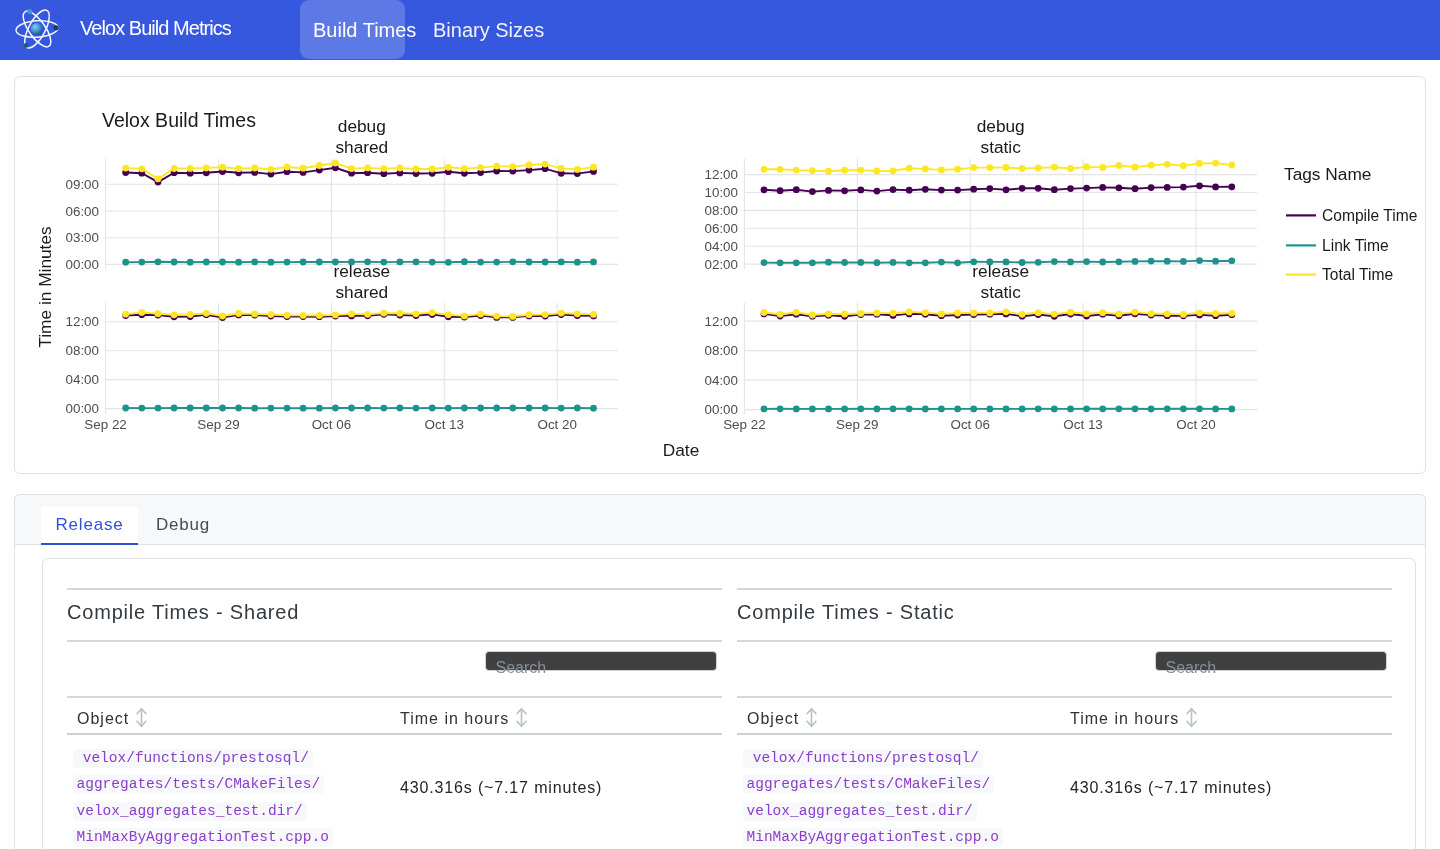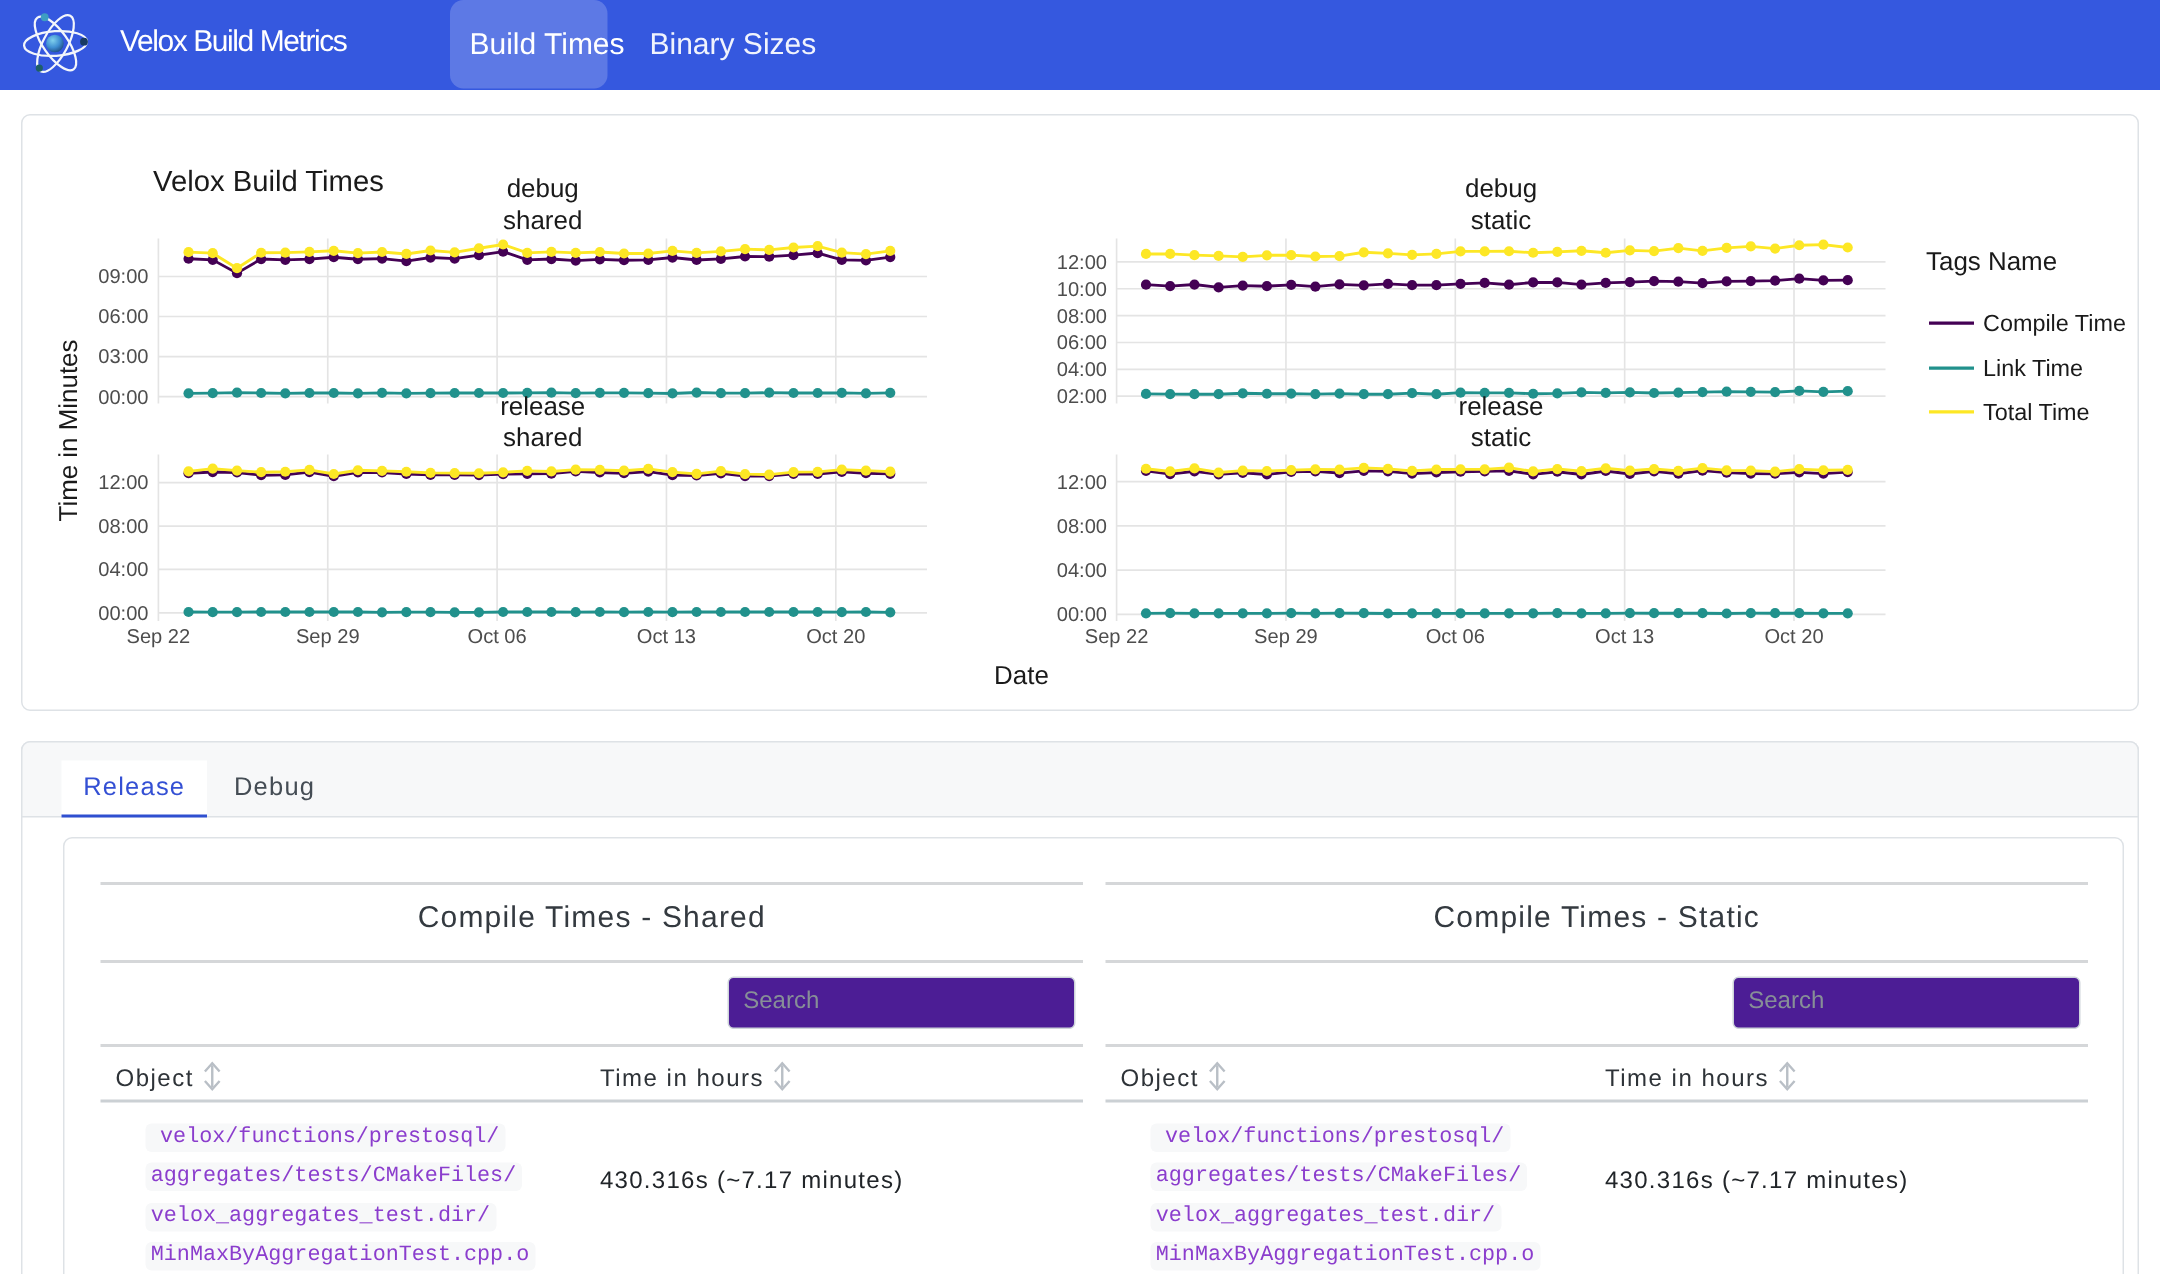--- a/index.html
+++ b/index.html
@@ -17,28 +17,28 @@
   border:1px solid #dee2e6; border-bottom:1px solid #dee2e6; border-radius:6px 6px 0 0; }
 #tabactive { position:absolute; left:41px; top:507px; width:97px; height:37.5px; background:#fff;
   border-bottom:2.5px solid #2f4fd0; }
 #tabactive span { position:absolute; left:0; right:0; top:8px; text-align:center; font-size:17px; color:#3450d4; letter-spacing:0.8px; }
 #tabdebug { position:absolute; left:156px; top:515px; font-size:17px; color:#454d55; letter-spacing:0.8px; }
 #innercard { position:absolute; left:42px; top:558px; width:1374px; height:300px; background:#fff;
   border:1px solid #dee2e6; border-radius:6px 6px 0 0; border-bottom:none; }
 .tbl { position:absolute; }
 .rule { position:absolute; left:0; width:100%; height:2px; background:#d5d7d9; }
 .rule2 { position:absolute; left:0; width:100%; height:2px; background:#cbd0d4; }
-.cap { position:absolute; left:0; width:100%; top:13px; text-align:center; font-size:20px; color:#343a40; letter-spacing:0.8px; }
-.search { position:absolute; right:5px; top:63px; width:232px; height:35px; border:1px solid #ced4da; border-radius:4px; background:#4c1d95; }
+.cap { position:absolute; left:0; width:100%; top:13px; text-align:left; font-size:20px; color:#343a40; letter-spacing:0.8px; }
+.search { position:absolute; right:5px; top:63px; width:232px; height:20px; border:1px solid #ced4da; border-radius:4px; background:#404040; }
 .search span { position:absolute; left:9.5px; top:7px; font-size:16px; color:#878f97; }
 .th { position:absolute; font-size:16px; color:#2e3338; letter-spacing:1px;text-align:center; }
 .codecell { position:absolute; left:5.5px; top:159.5px; }
 .cl { height:26.5px; }
 .cl i { font-style:normal; font-size:10.3px; } .cl span { display:inline-block; font-family:"Liberation Mono", monospace; font-size:14.5px; color:#8b3dcd;
-  background:#f7f8f9; padding:1px 4px 2px 4px; border-radius:4px;margin-left:24px; }
+  background:#f7f8f9; padding:1px 4px 2px 4px; border-radius:4px; }
 .val { position:absolute; left:333px; top:160px; font-size:16px; color:#212529; letter-spacing:0.85px;margin-top:31px; }
 #chartwrap { position:absolute; left:14px; top:76px; }
 </style></head>
 <body>
 <div id="nav"></div>
 <svg class="abs" style="left:13px;top:4px" width="50" height="52" viewBox="0 0 50 52">
   <defs>
     <radialGradient id="nuc" cx="0.38" cy="0.32" r="0.75">
       <stop offset="0" stop-color="#7fd0ec"></stop>
       <stop offset="0.55" stop-color="#3f8fd2"></stop>

